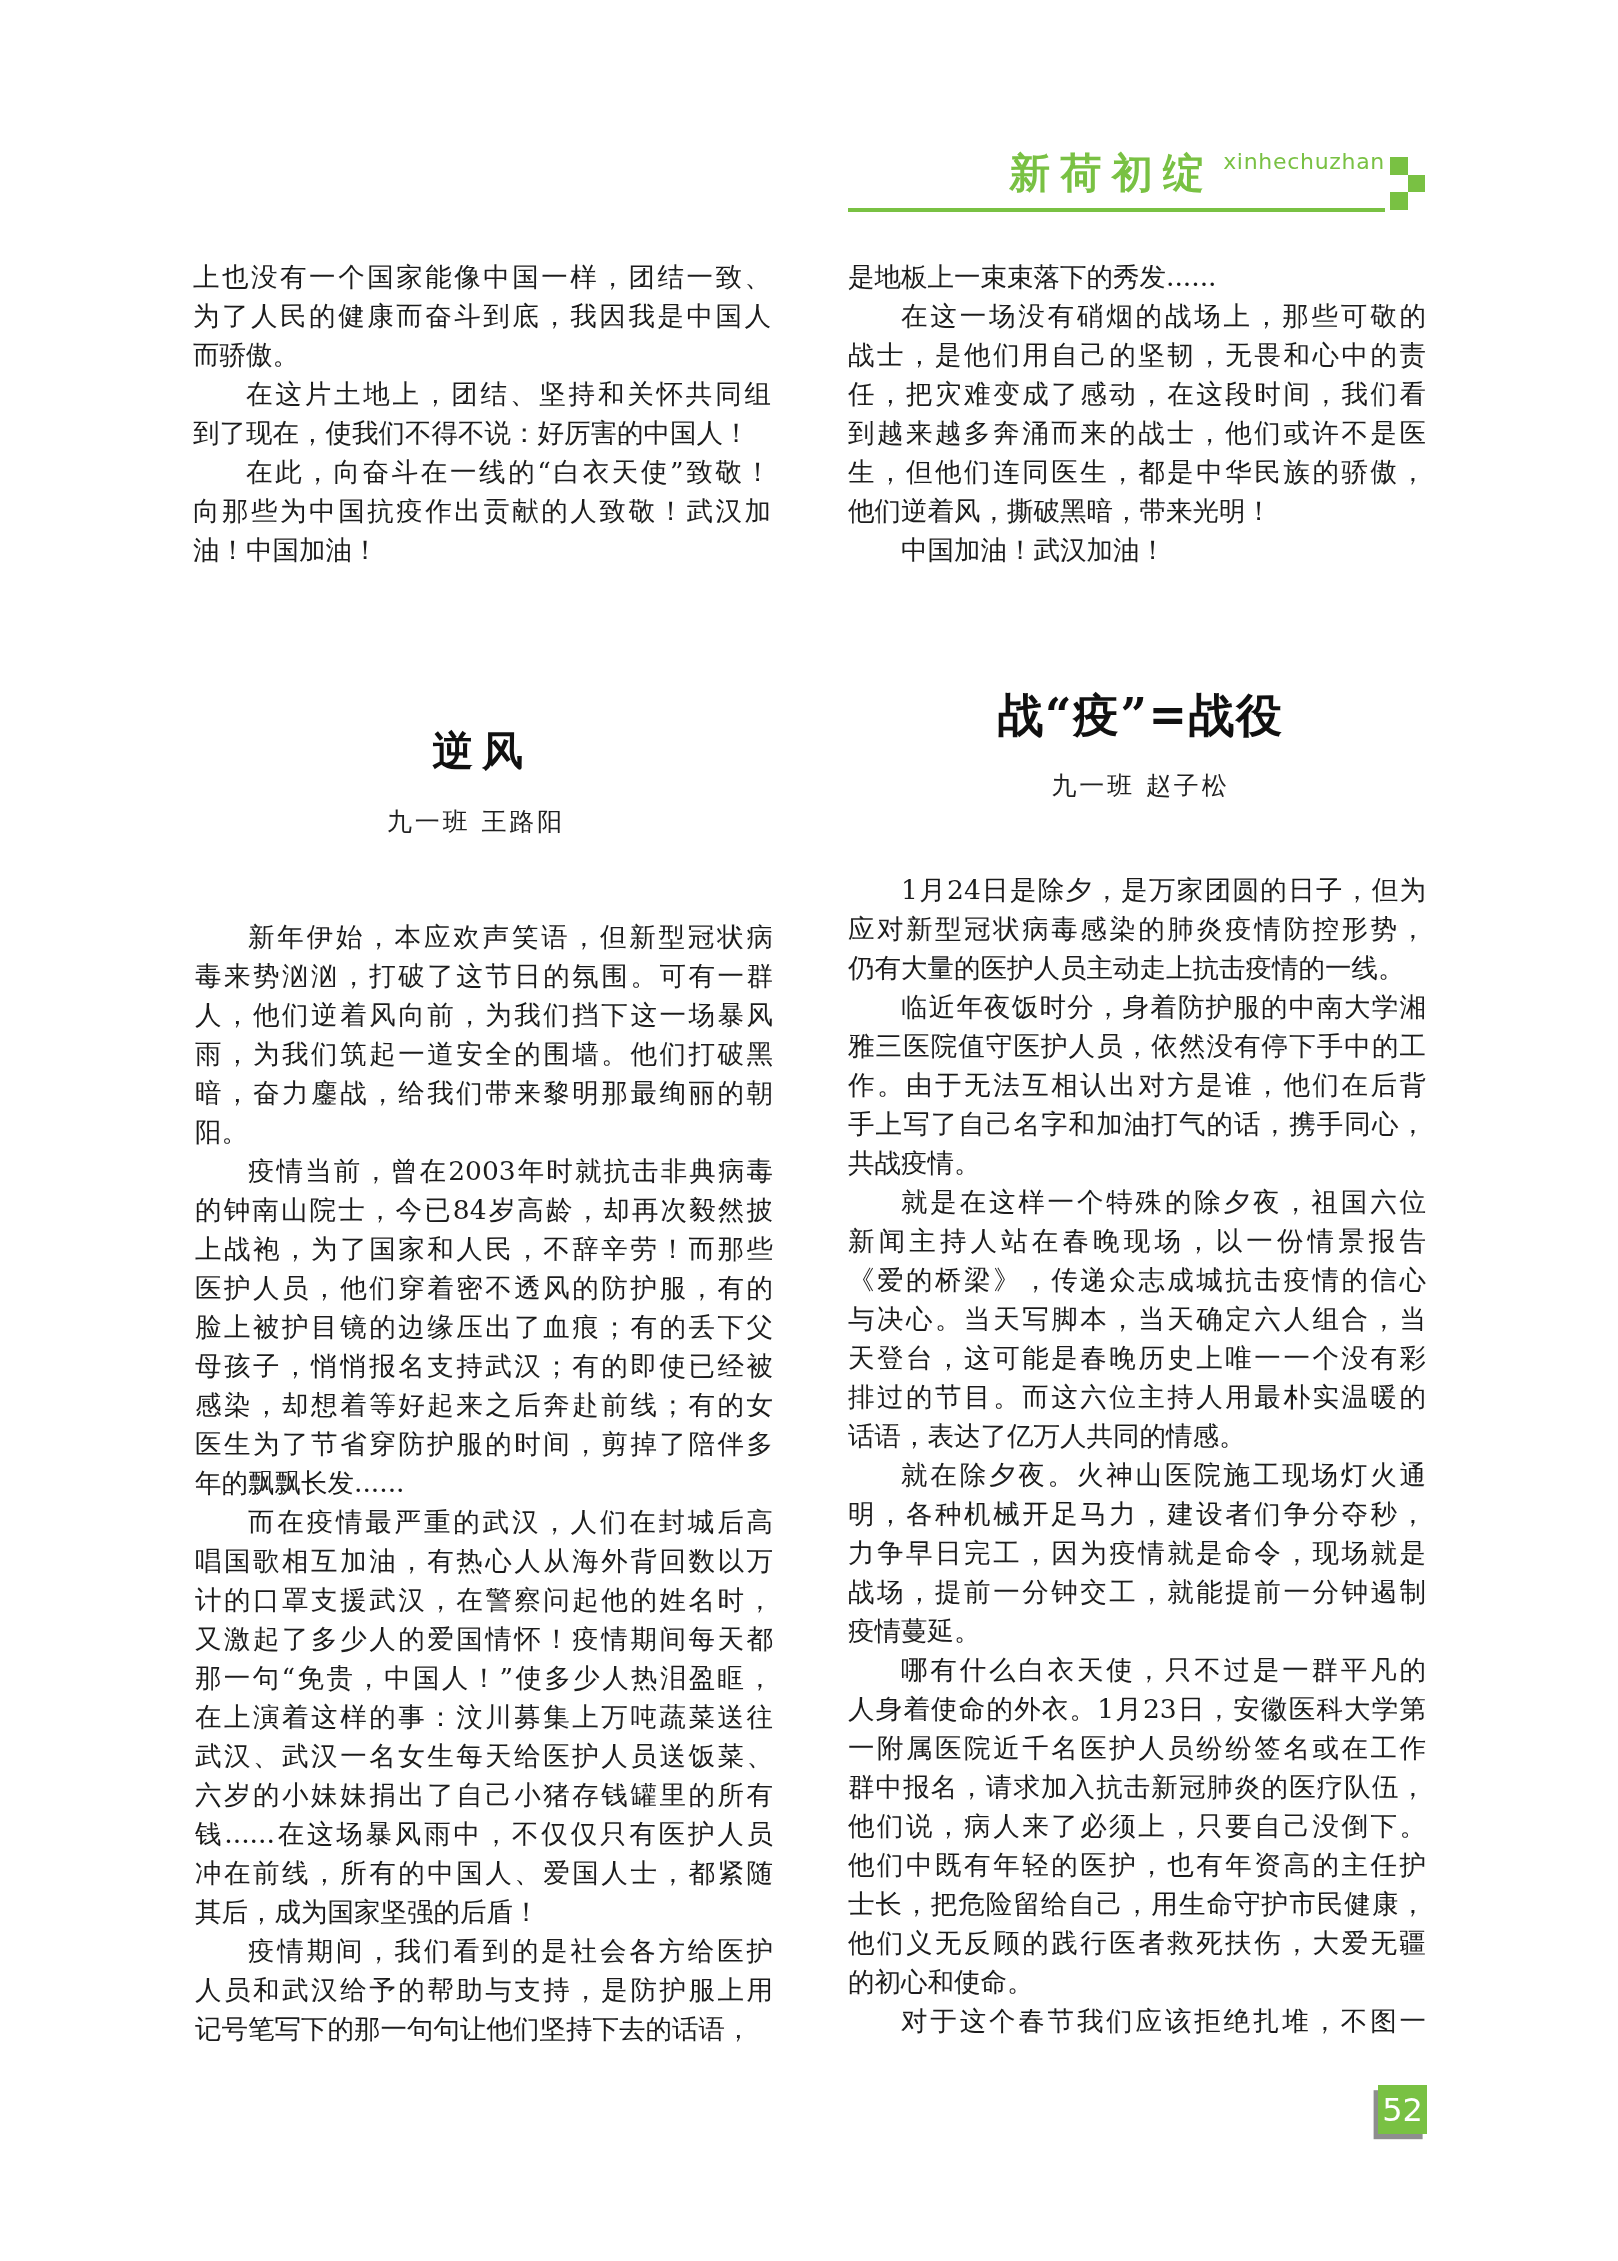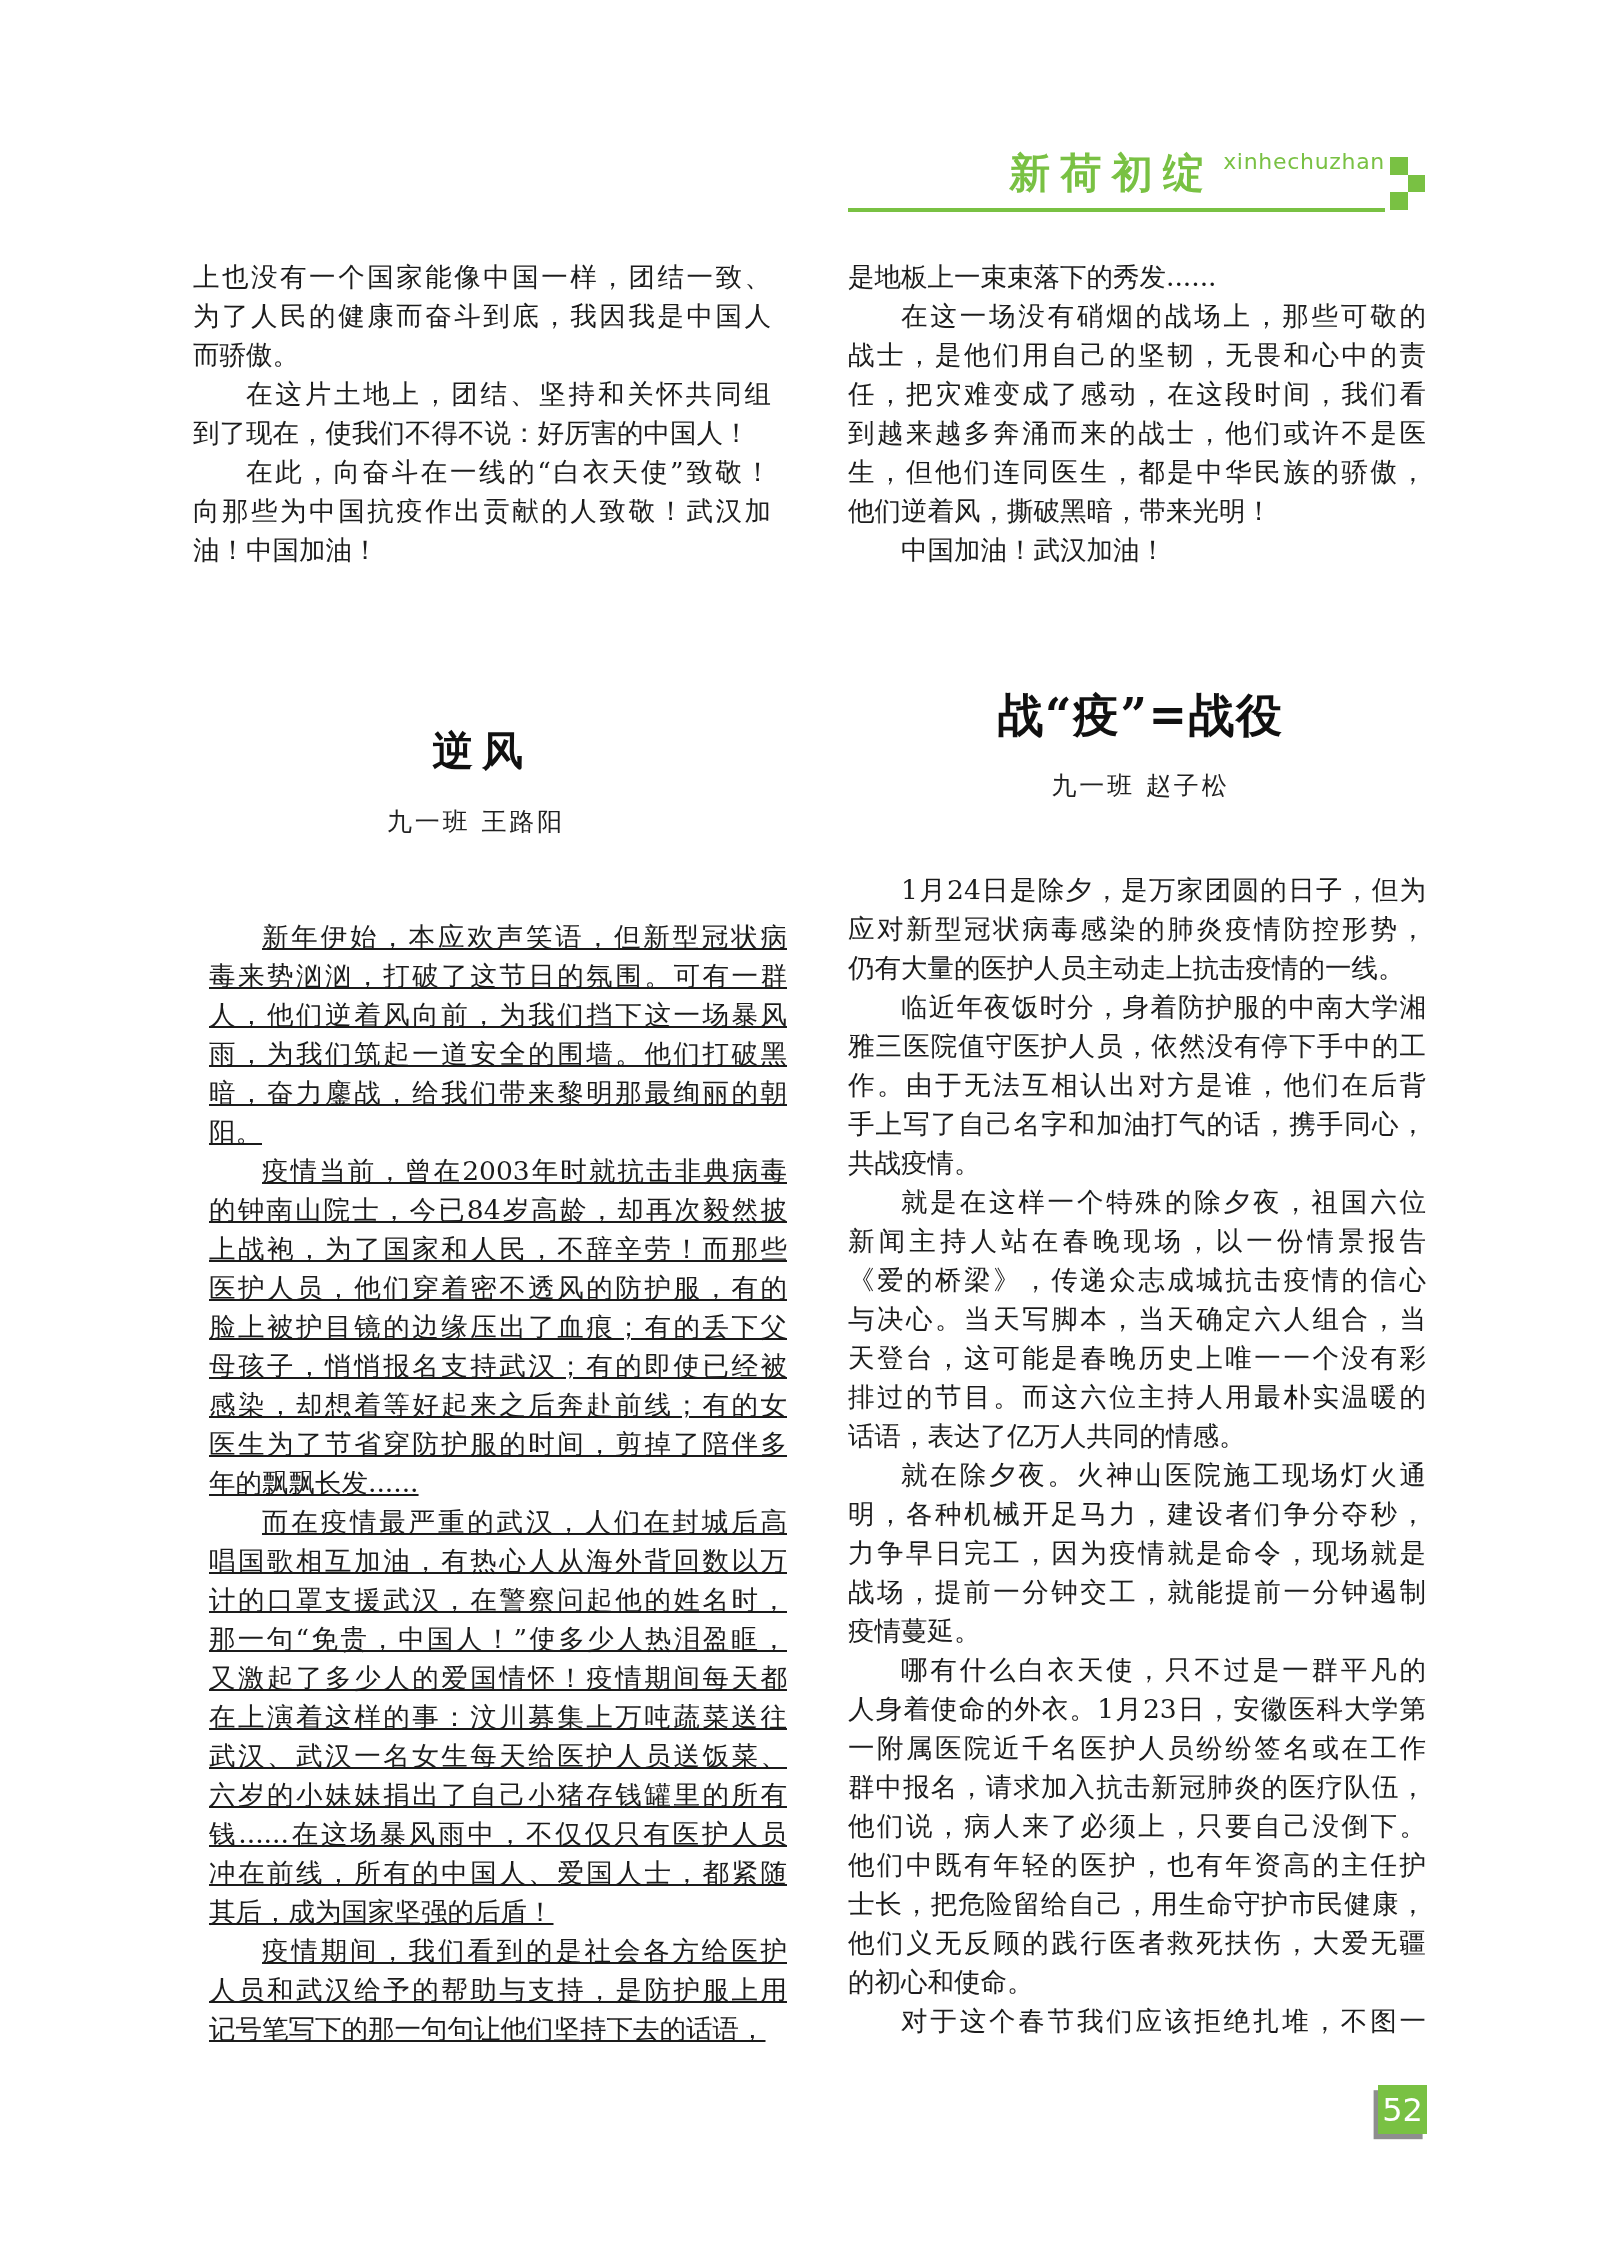--- a/index.html
+++ b/index.html
@@ -37,21 +37,21 @@
   .textblock{position:absolute;width:578px;}
   .line{
     font-size:26.5px;line-height:39px;height:39px;
     text-align:justify;text-align-last:justify;
     color:#1c1c1c;white-space:nowrap;
   }
   .line.first{text-indent:53px;}
   .line.last{text-align-last:left;}
   .left-intro{left:193px;top:257px;}
   .right-intro{left:848px;top:257px;}
-  .left-body{left:209px;top:917px;text-decoration:underline;}
+  .left-body{left:195px;top:917px;}
   .right-body{left:848px;top:870px;}
   
   .article-title{
     position:absolute;margin:0;text-align:center;
     font-weight:700;color:#111;font-family:"DejaVu Serif","Liberation Serif",serif;
   }
   .title-left{left:193px;top:725px;width:578px;font-size:41px;line-height:52px;letter-spacing:8.8px;}
   .title-right{left:848px;top:687px;width:585px;font-size:46px;line-height:57px;letter-spacing:1.5px;}
   .article-author{
     position:absolute;text-align:center;font-size:25px;color:#222;
@@ -112,22 +112,22 @@
       <div class="line">上战袍，为了国家和人民，不辞辛劳！而那些</div>
       <div class="line">医护人员，他们穿着密不透风的防护服，有的</div>
       <div class="line">脸上被护目镜的边缘压出了血痕；有的丢下父</div>
       <div class="line">母孩子，悄悄报名支持武汉；有的即使已经被</div>
       <div class="line">感染，却想着等好起来之后奔赴前线；有的女</div>
       <div class="line">医生为了节省穿防护服的时间，剪掉了陪伴多</div>
       <div class="line last">年的飘飘长发......</div>
       <div class="line first">而在疫情最严重的武汉，人们在封城后高</div>
       <div class="line">唱国歌相互加油，有热心人从海外背回数以万</div>
       <div class="line">计的口罩支援武汉，在警察问起他的姓名时，</div>
+      <div class="line">又激起了多少人的爱国情怀！疫情期间每天都</div>
       <div class="line">那一句“免贵，中国人！”使多少人热泪盈眶，</div>
-      <div class="line">又激起了多少人的爱国情怀！疫情期间每天都</div>
       <div class="line">在上演着这样的事：汶川募集上万吨蔬菜送往</div>
       <div class="line">武汉、武汉一名女生每天给医护人员送饭菜、</div>
       <div class="line">六岁的小妹妹捐出了自己小猪存钱罐里的所有</div>
       <div class="line">钱......在这场暴风雨中，不仅仅只有医护人员</div>
       <div class="line">冲在前线，所有的中国人、爱国人士，都紧随</div>
       <div class="line last">其后，成为国家坚强的后盾！</div>
       <div class="line first">疫情期间，我们看到的是社会各方给医护</div>
       <div class="line">人员和武汉给予的帮助与支持，是防护服上用</div>
       <div class="line last">记号笔写下的那一句句让他们坚持下去的话语，</div>
     </section>

